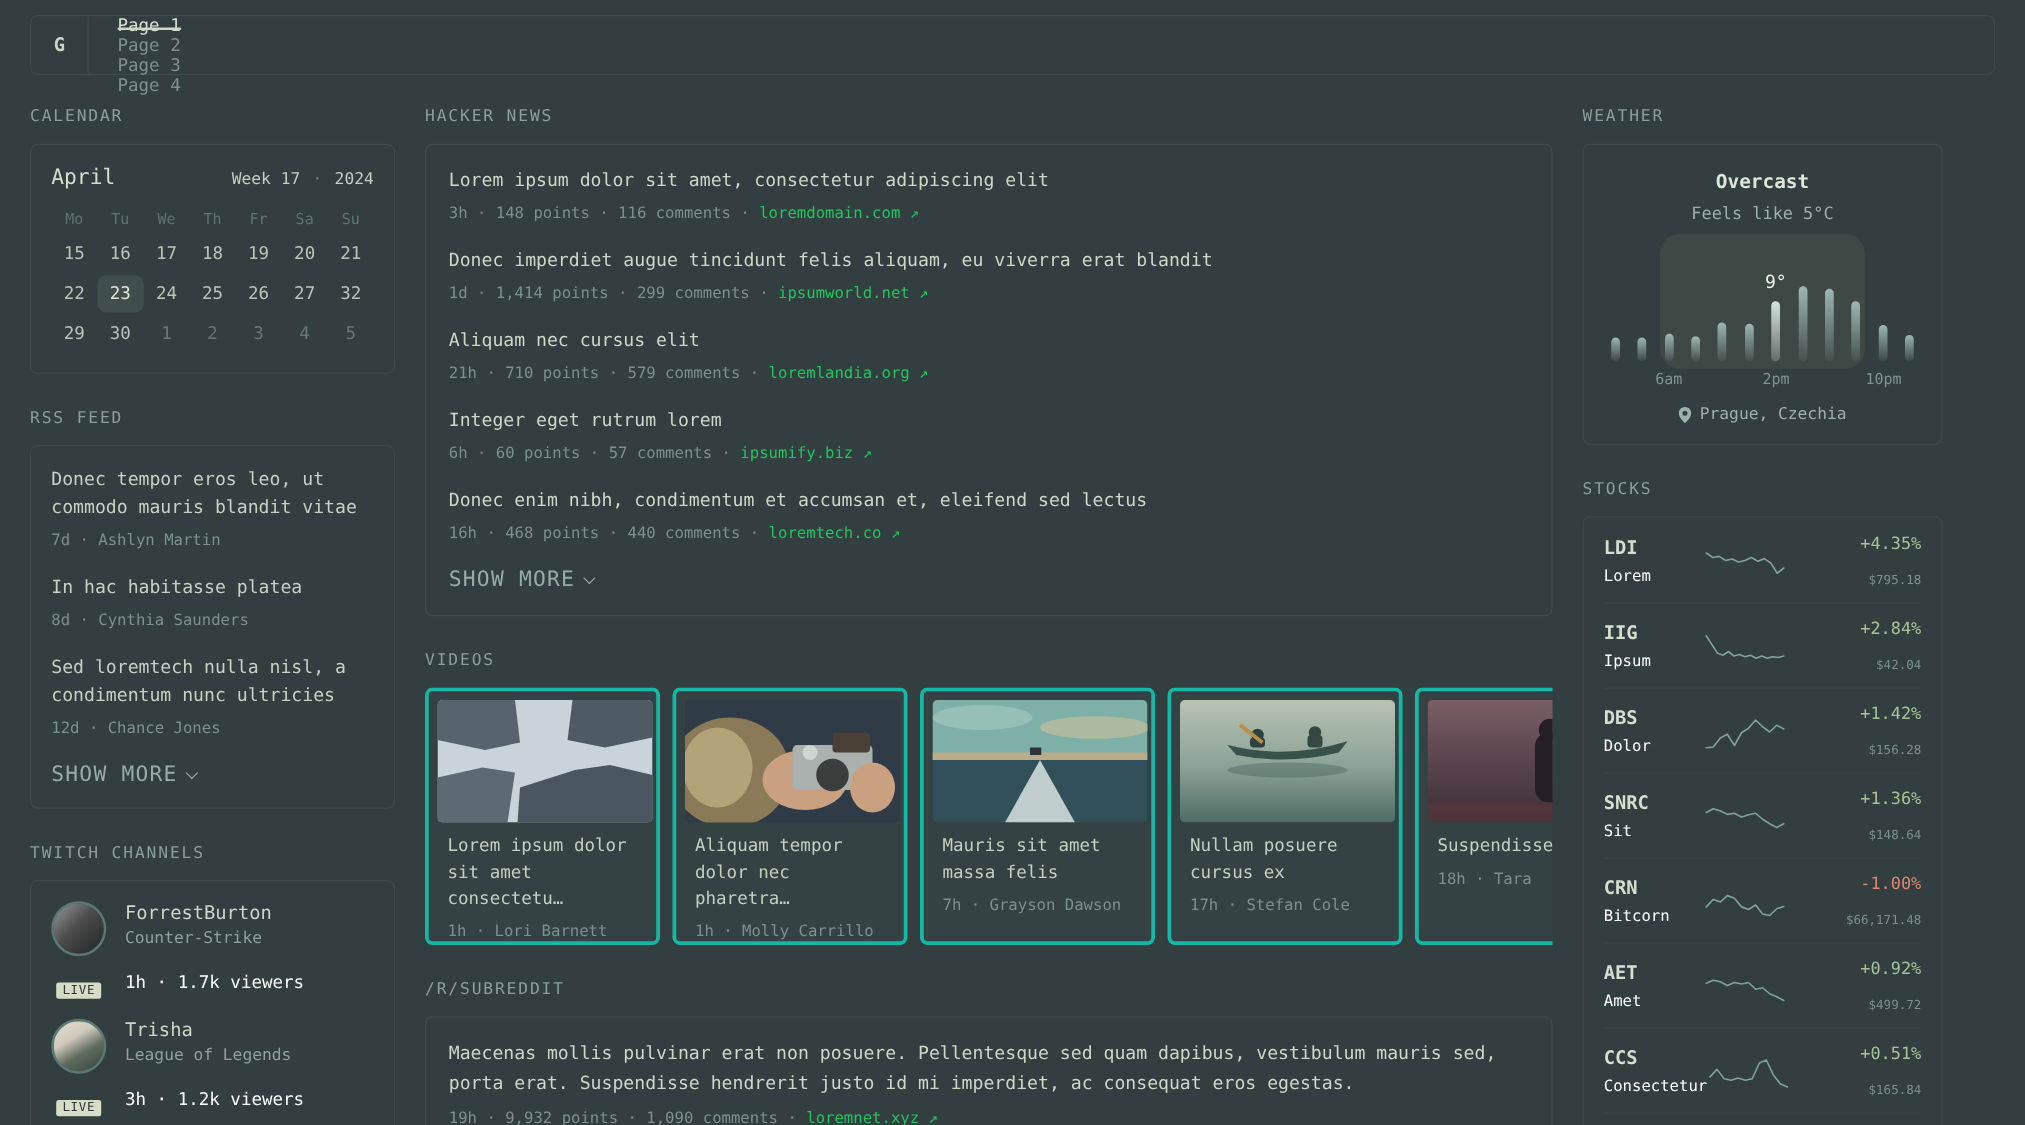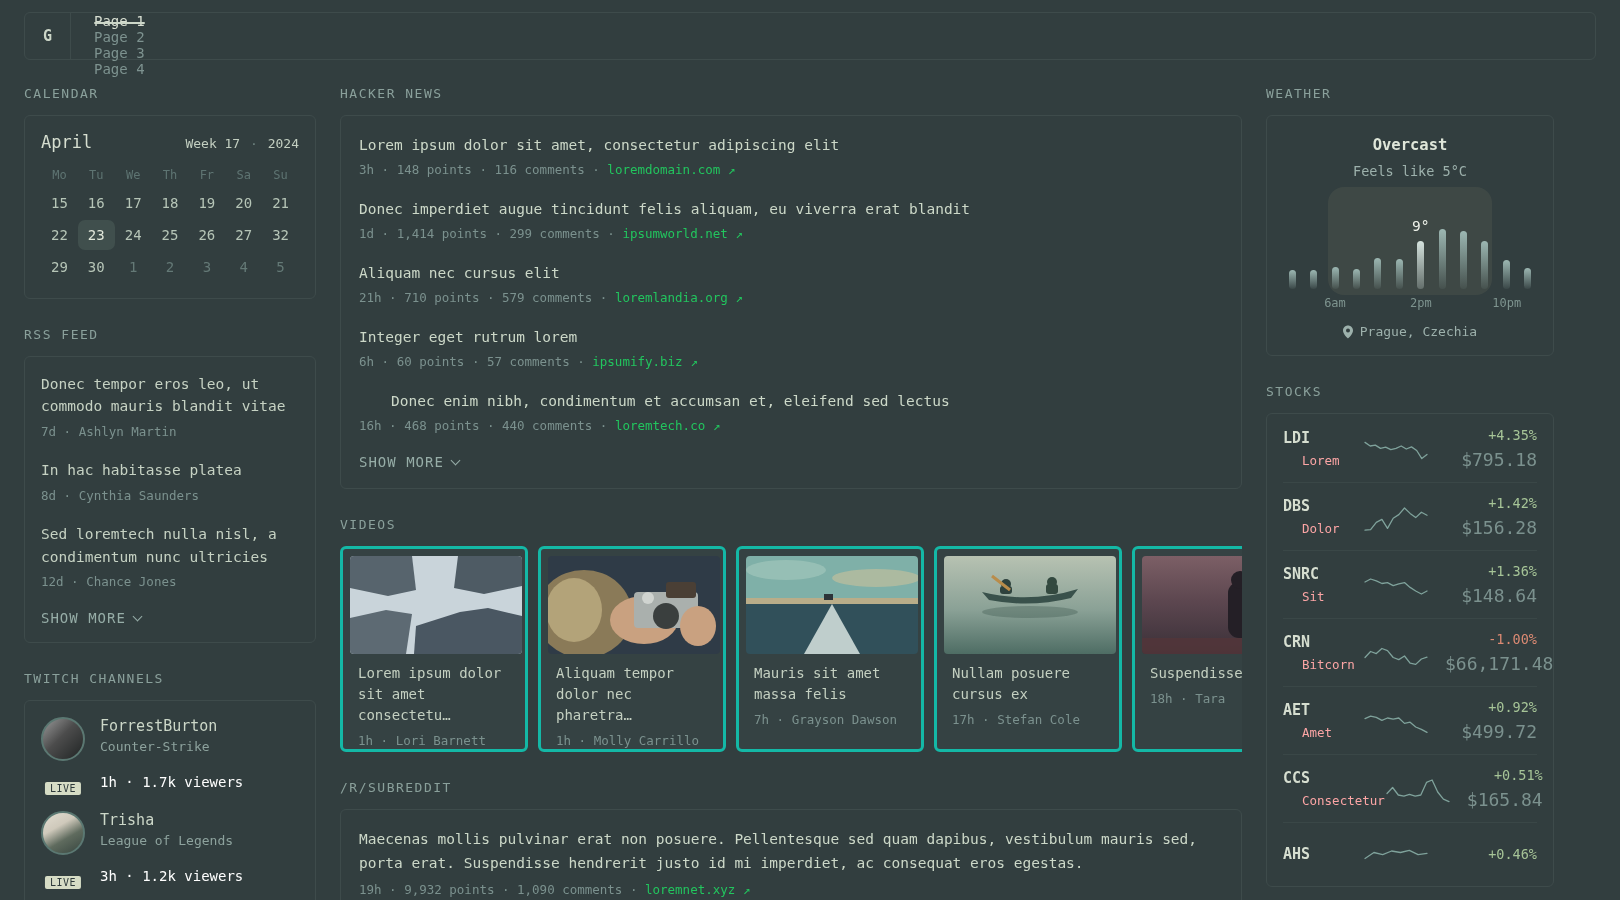--- a/index.html
+++ b/index.html
@@ -27,21 +27,21 @@
   .cal-dow{display:grid;grid-template-columns:repeat(7,1fr);margin-top:16px;color:#5e7472;font-size:12px;text-align:center;}
   .cal-grid{display:grid;grid-template-columns:repeat(7,1fr);row-gap:2px;margin-top:6px;text-align:center;font-size:14px;color:#b6c5b7;}
   .cal-day{height:30px;line-height:30px;border-radius:7px;}
   .cal-day.today{background:#404f4d;color:#e0e7da;}
   .cal-day.dim{color:#647976;}
   
   .feed-item{margin-bottom:19px;}
   .feed-title{font-size:14.5px;line-height:1.55;color:#c6d2c3;cursor:pointer;}
   .meta{font-size:12.5px;color:#7b918e;margin-top:5px;line-height:1.4;}
   .domain{color:#22c55e;cursor:pointer;}
-  .show-more{font-size:14px;letter-spacing:1px;color:#96ada7;cursor:pointer;display:flex;align-items:center;margin-top:2px;}
+  .show-more{font-size:17px;letter-spacing:1px;color:#96ada7;cursor:pointer;display:flex;align-items:center;margin-top:2px;}
   .chev{width:6px;height:6px;border-right:1.5px solid currentColor;border-bottom:1.5px solid currentColor;transform:rotate(45deg);margin-left:8px;margin-top:-3px;display:inline-block;}
   
   .tw-row{display:flex;gap:15px;margin-bottom:21px;}
   .tw-row:last-child{margin-bottom:0;}
   .tw-avatar-wrap{position:relative;width:44px;flex:0 0 44px;}
   .tw-avatar{width:40px;height:40px;border-radius:50%;border:2px solid #5b7872;cursor:pointer;}
   .av-forrest{background:linear-gradient(135deg,#9a9a9a 0%,#4c4c4c 45%,#202424 100%);}
   .av-trisha{background:linear-gradient(150deg,#e3ded2 0%,#cfc9bb 35%,#5f6b5e 62%,#37453f 100%);}
   .av-kendall{background:radial-gradient(circle at 45% 35%,#ead0ae 0%,#c59a6b 50%,#8a6844 100%);}
   .live{position:absolute;left:50%;transform:translateX(-50%);bottom:-7px;background:#d6dcc5;color:#2e3a3b;font-size:10px;letter-spacing:.5px;padding:1px 5px;border-radius:4px;border:2px solid #323e3f;}
@@ -66,25 +66,25 @@
   .wtemp{position:absolute;bottom:calc(100% + 7px);left:50%;transform:translateX(-50%);font-size:14.5px;color:#eef2ea;white-space:nowrap;}
   .wlabels{position:relative;height:16px;margin:7px 6px 12px;font-size:12px;color:#7e948f;}
   .wlabels span{position:absolute;transform:translateX(-50%);}
   .wloc{display:flex;justify-content:center;align-items:center;gap:7px;color:#9db1ac;font-size:13px;margin-top:6px;cursor:pointer;}
   
   .stocks-card{padding:1px 16px;}
   .stock-row{display:flex;align-items:center;padding:12px 0;border-top:1px solid #3a4747;cursor:pointer;}
   .stock-row.rfirst{border-top:none;}
   .st-id{flex:1;}
   .st-ticker{font-size:15px;font-weight:bold;color:#d6ded0;}
-  .st-name{font-size:12.5px;color:#fca5a5;margin-top:6px;margin-left:19px;}
+  .st-name{font-size:12.5px;color:#ffffff;margin-top:6px;}
   .st-spark{flex:0 0 66px;height:38px;margin-right:16px;}
   .st-right{width:92px;text-align:right;}
   .st-change{font-size:13.5px;}
-  .st-price{font-size:18px;color:#7b918e;margin-top:6px;}
+  .st-price{font-size:10px;color:#7b918e;margin-top:16px;}
 </style>
 </head>
 <body>
 
 <div class="page">
 
   <div class="header">
     <div class="logo">G</div>
     <div class="tabs">
       <div class="tab active">Page 1</div>
@@ -218,21 +218,21 @@
           </div>
           <div class="feed-item">
             <div class="feed-title" style="color:#ccd8c8;">Aliquam nec cursus elit</div>
             <div class="meta"><span>21h · 710 points · 579 comments · </span><span class="domain"><span>loremlandia.org</span> <span>↗</span></span></div>
           </div>
           <div class="feed-item">
             <div class="feed-title" style="color:#ccd8c8;">Integer eget rutrum lorem</div>
             <div class="meta"><span>6h · 60 points · 57 comments · </span><span class="domain"><span>ipsumify.biz</span> <span>↗</span></span></div>
           </div>
           <div class="feed-item">
-            <div class="feed-title" style="color:#ccd8c8;margin-left:32px;">Donec enim nibh, condimentum et accumsan et, eleifend sed lectus</div>
+            <div class="feed-title" style="color:#ccd8c8;">Donec enim nibh, condimentum et accumsan et, eleifend sed lectus</div>
             <div class="meta"><span>16h · 468 points · 440 comments · </span><span class="domain"><span>loremtech.co</span> <span>↗</span></span></div>
           </div>
           <div class="show-more">
             <span>SHOW MORE</span>
             <span class="chev"></span>
           </div>
         </div>
       </div>
 
       <div class="section">
@@ -383,20 +383,33 @@
             </div>
             <svg class="st-spark" viewBox="0 0 66 38">
                 <polyline points="2.0,12.4 7.2,16.0 12.3,15.1 17.5,18.4 22.7,17.2 27.8,19.6 33.0,18.4 38.2,16.0 43.3,19.0 48.5,16.9 53.7,20.5 58.8,28.6 64.0,24.4" fill="none" stroke="#7fa29b" stroke-width="1.3" stroke-linejoin="round" stroke-linecap="round"></polyline>
               </svg>
             <div class="st-right">
               <div class="st-change" style="color: rgb(166, 196, 151);">+4.35%</div>
               <div class="st-price">$795.18</div>
             </div>
           </div>
 
+          <div class="stock-row">
+            <div class="st-id">
+              <div class="st-ticker">IIG</div>
+              <div class="st-name">Ipsum</div>
+            </div>
+            <svg class="st-spark" viewBox="0 0 66 38">
+                <polyline points="2.0,10.6 6.4,17.5 10.9,24.4 15.3,26.2 19.7,23.2 24.1,26.8 28.6,25.6 33.0,27.4 37.4,26.2 41.9,28.6 46.3,26.8 50.7,28.6 55.1,27.4 59.6,28.0 64.0,26.8" fill="none" stroke="#7fa29b" stroke-width="1.3" stroke-linejoin="round" stroke-linecap="round"></polyline>
+              </svg>
+            <div class="st-right">
+              <div class="st-change" style="color: rgb(166, 196, 151);">+2.84%</div>
+              <div class="st-price">$42.04</div>
+            </div>
+          </div>
 
           <div class="stock-row">
             <div class="st-id">
               <div class="st-ticker">DBS</div>
               <div class="st-name">Dolor</div>
             </div>
             <svg class="st-spark" viewBox="0 0 66 38">
                 <polyline points="2.0,32.2 7.6,31.6 13.3,24.4 18.9,21.4 24.5,30.4 30.2,20.2 35.8,16.6 41.5,10.0 47.1,15.4 52.7,19.6 58.4,14.2 64.0,17.2" fill="none" stroke="#7fa29b" stroke-width="1.3" stroke-linejoin="round" stroke-linecap="round"></polyline>
               </svg>
             <div class="st-right">

